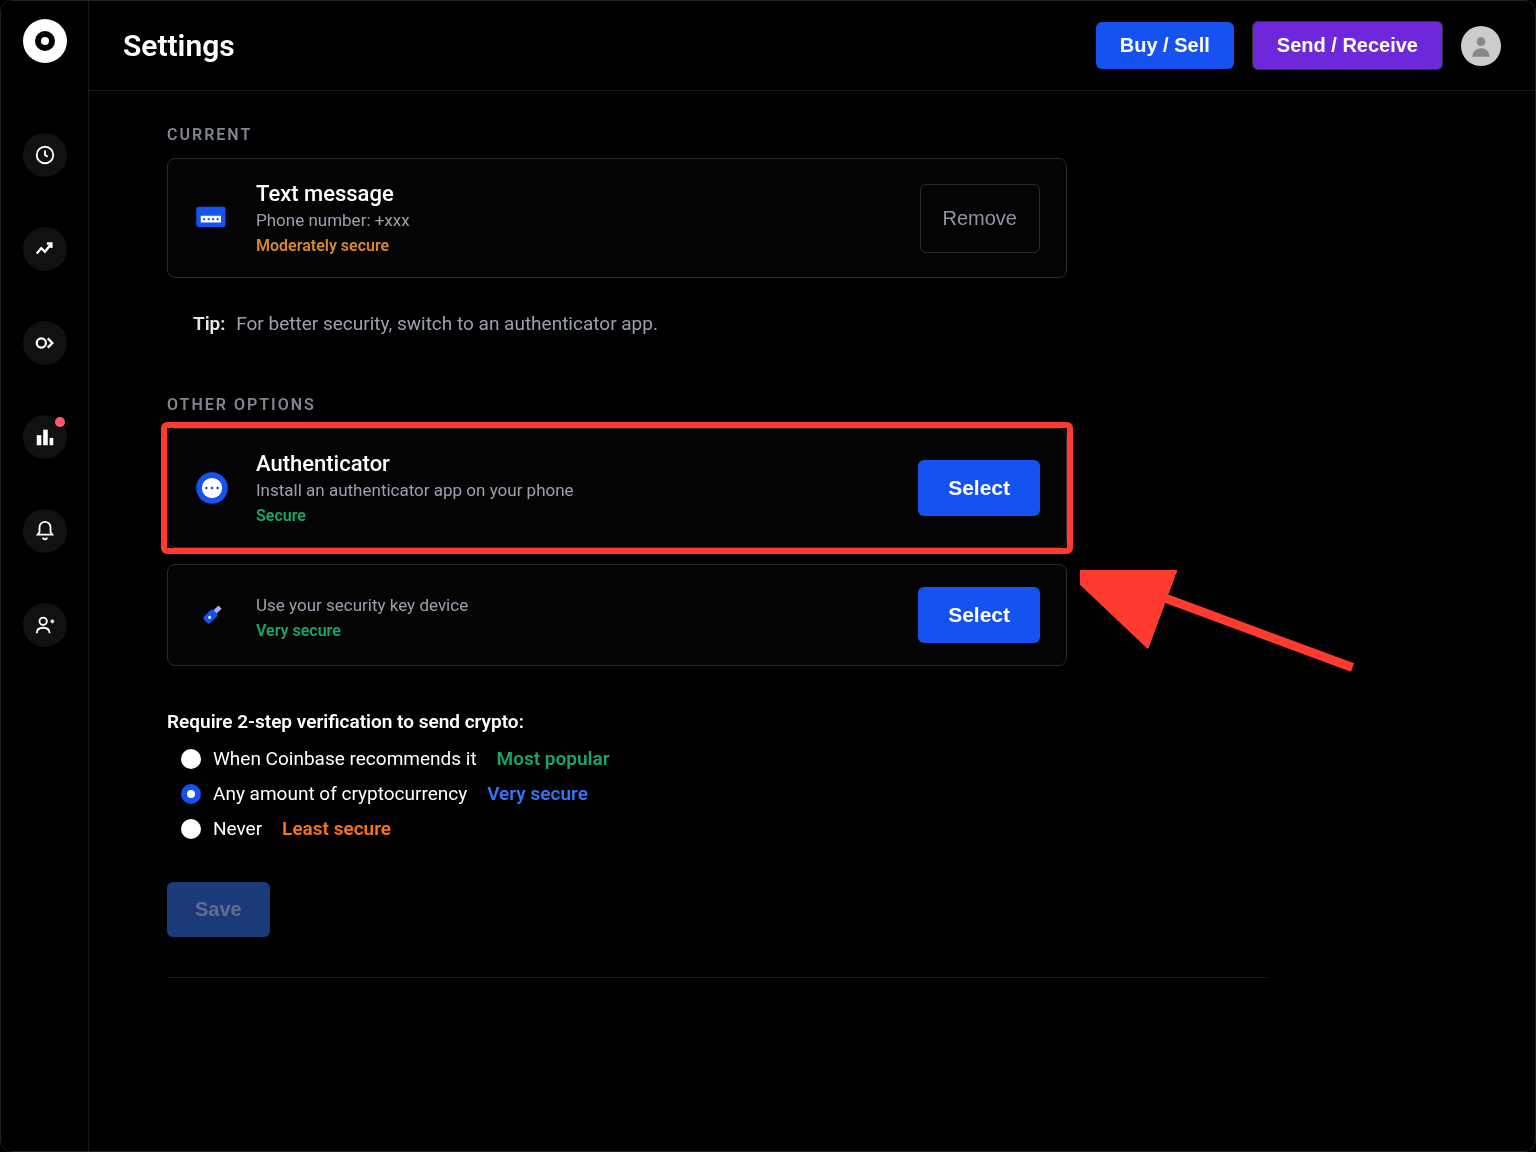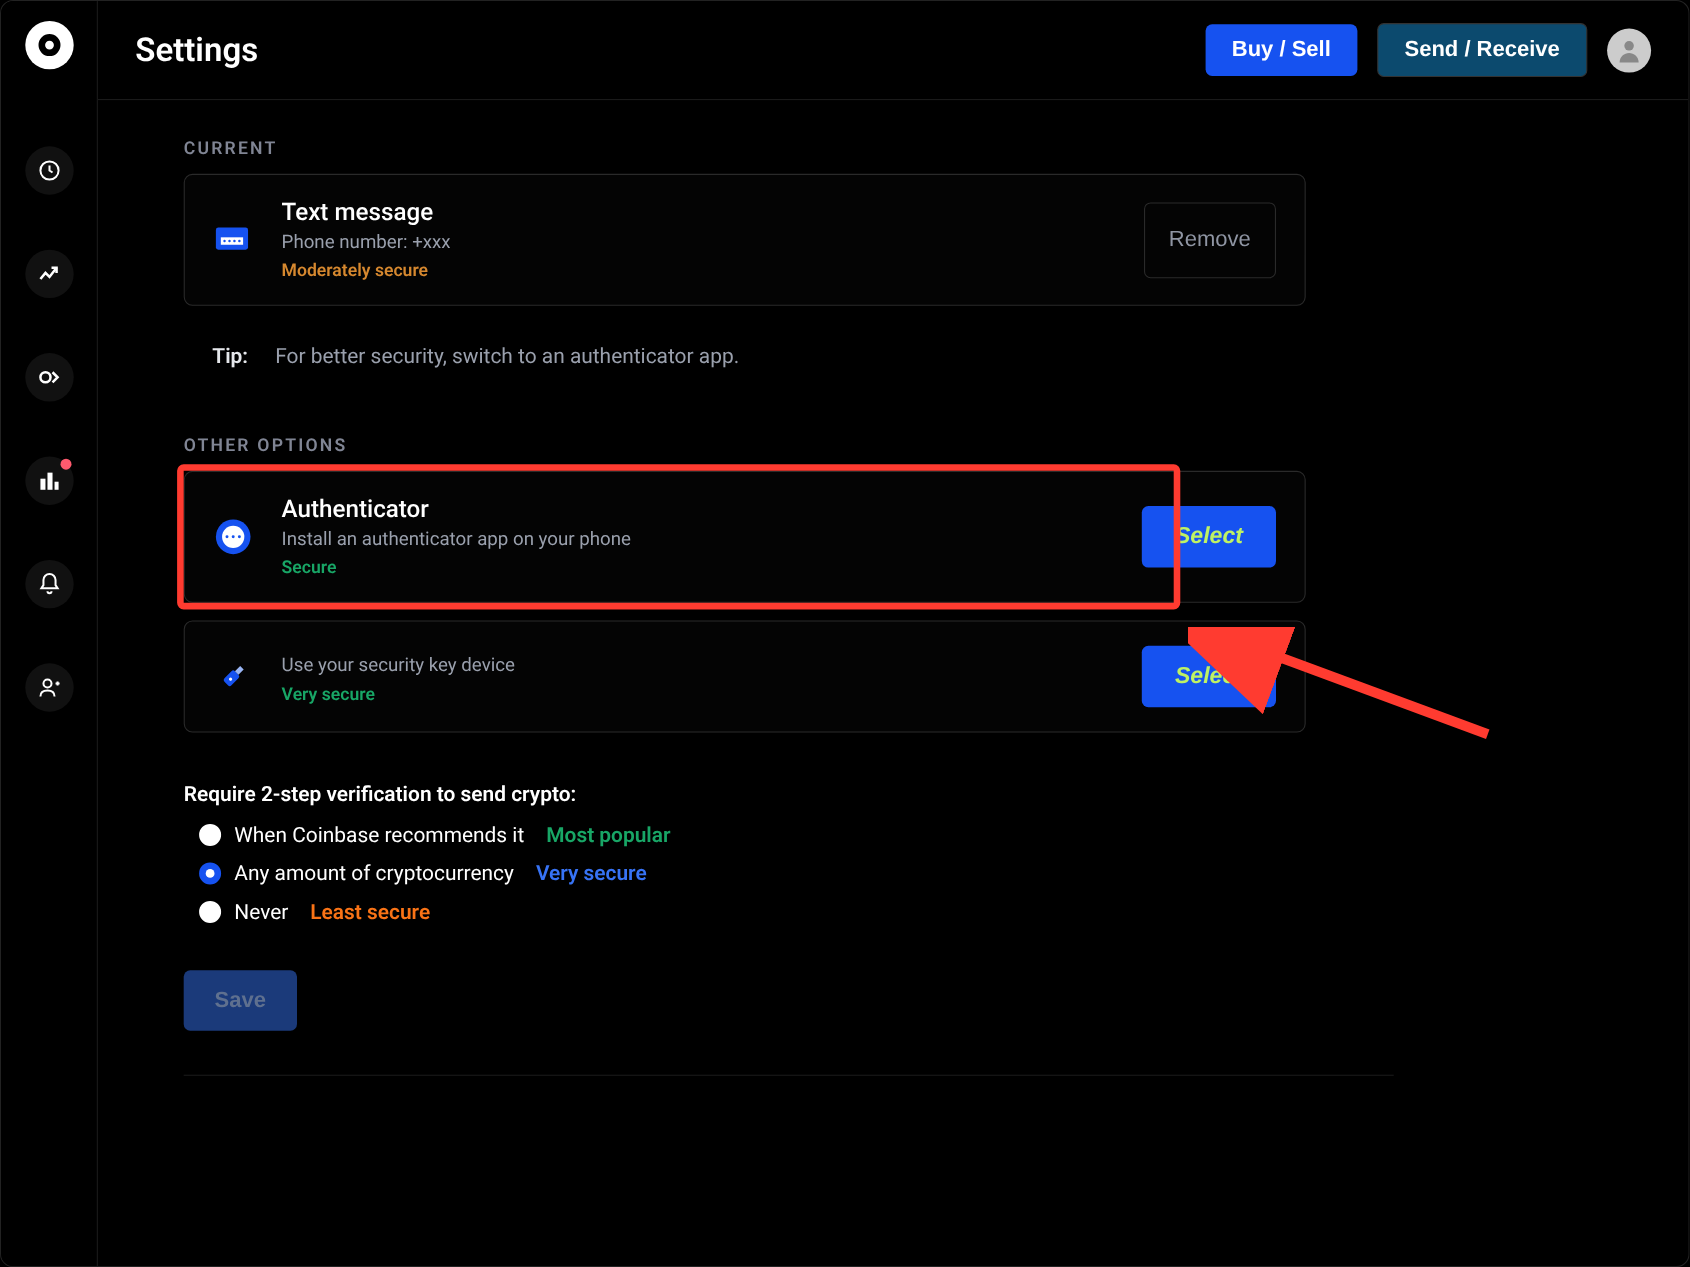--- a/index.html
+++ b/index.html
@@ -79,21 +79,21 @@
   .topbar-right { display:flex; align-items:center; gap:18px;}
   .btn {
     padding: 12px 24px;
     font-size:20px;
     font-weight:600;
     border-radius:6px;
     cursor:pointer;
     border:none;
   }
   .btn-primary { background:#1652f0; color:#fff; }
-  .btn-outline { background:#0c4a6e; color:#fff; border:1px solid #333; }
+  .btn-outline { background:#6d28d9; color:#fff; border:1px solid #333; }
   .avatar {
     width:40px; height:40px; border-radius:50%;
     background:#ccc;
     display:flex; align-items:center; justify-content:center;
   }
   .avatar svg { width:26px; height:26px; fill:#888;}
   .content {
     padding: 34px 34px 34px 78px;
     overflow:auto;
     flex:1;
@@ -105,21 +105,21 @@
     letter-spacing:2px;
     margin-bottom:14px;
   }
   .card {
     border:1px solid #2a2a2a;
     border-radius:8px;
     padding: 22px 26px;
     display:flex;
     align-items:center;
     gap:26px;
-    width: 1020px;
+    width: 900px;
     margin-bottom: 14px;
     background:#040404;
   }
   .card-icon {
     width:36px; height:36px;
     display:flex; align-items:center; justify-content:center;
     flex-shrink:0;
   }
   .card-body { flex:1; }
   .card-title { font-size:22px; font-weight:500; color:#fff; }
@@ -127,31 +127,31 @@
   .card-tag { font-size:16px; font-weight:600; margin-top:6px;}
   .tag-orange { color:#d6882f; }
   .tag-green { color:#18a666; }
   .btn-remove {
     background:transparent; color:#8f95a3;
     border:1px solid #2a2a2a;
     padding:22px 22px; font-size:20px; font-weight:500;
     border-radius:6px; cursor:pointer;
   }
   .btn-select {
-    background:#1652f0; color:#bef264;
+    background:#1652f0; color:#ffffff;
     border:none;
     padding:16px 30px; font-size:21px; font-weight:600;
-    border-radius:6px; cursor:pointer;font-style:italic;
+    border-radius:6px; cursor:pointer;
   }
   .tip {
     margin: 34px 0 60px 26px;
     font-size:19px;
     color:#9aa0ad;
   }
-  .tip b { color:#e5e7eb; font-weight:600; margin-right:20px;}
+  .tip b { color:#e5e7eb; font-weight:600; margin-right:6px;}
   .highlight-box {
     position:relative;
   }
   .highlight-border {
     position:absolute;
     top:-6px; left:-6px; right:-6px; bottom:-6px;
     border:6px solid #ff3b30;
     border-radius:6px;
     pointer-events:none;
   }

